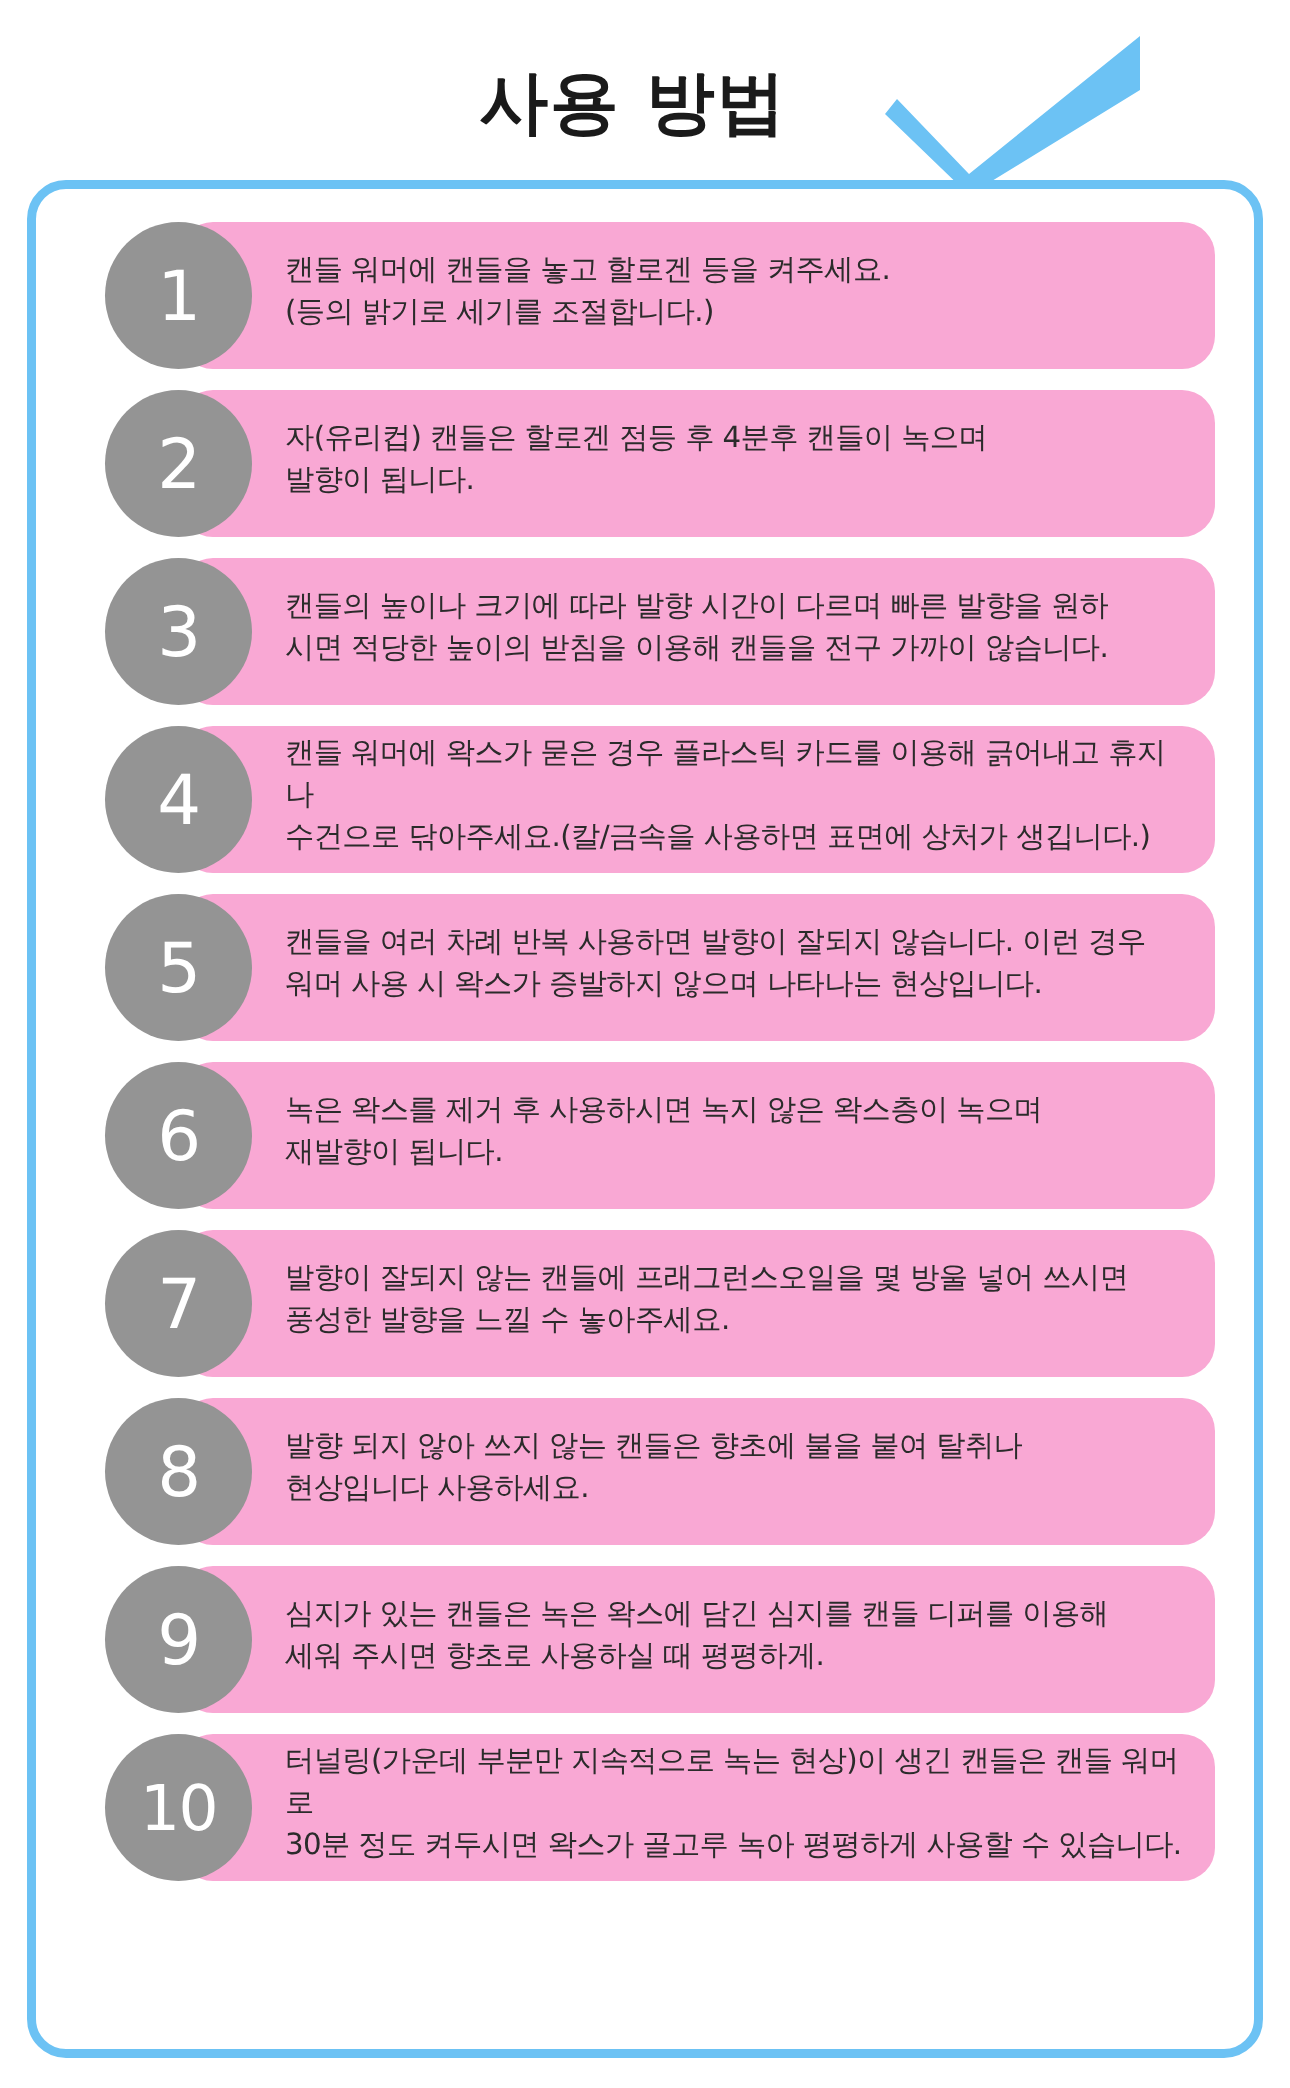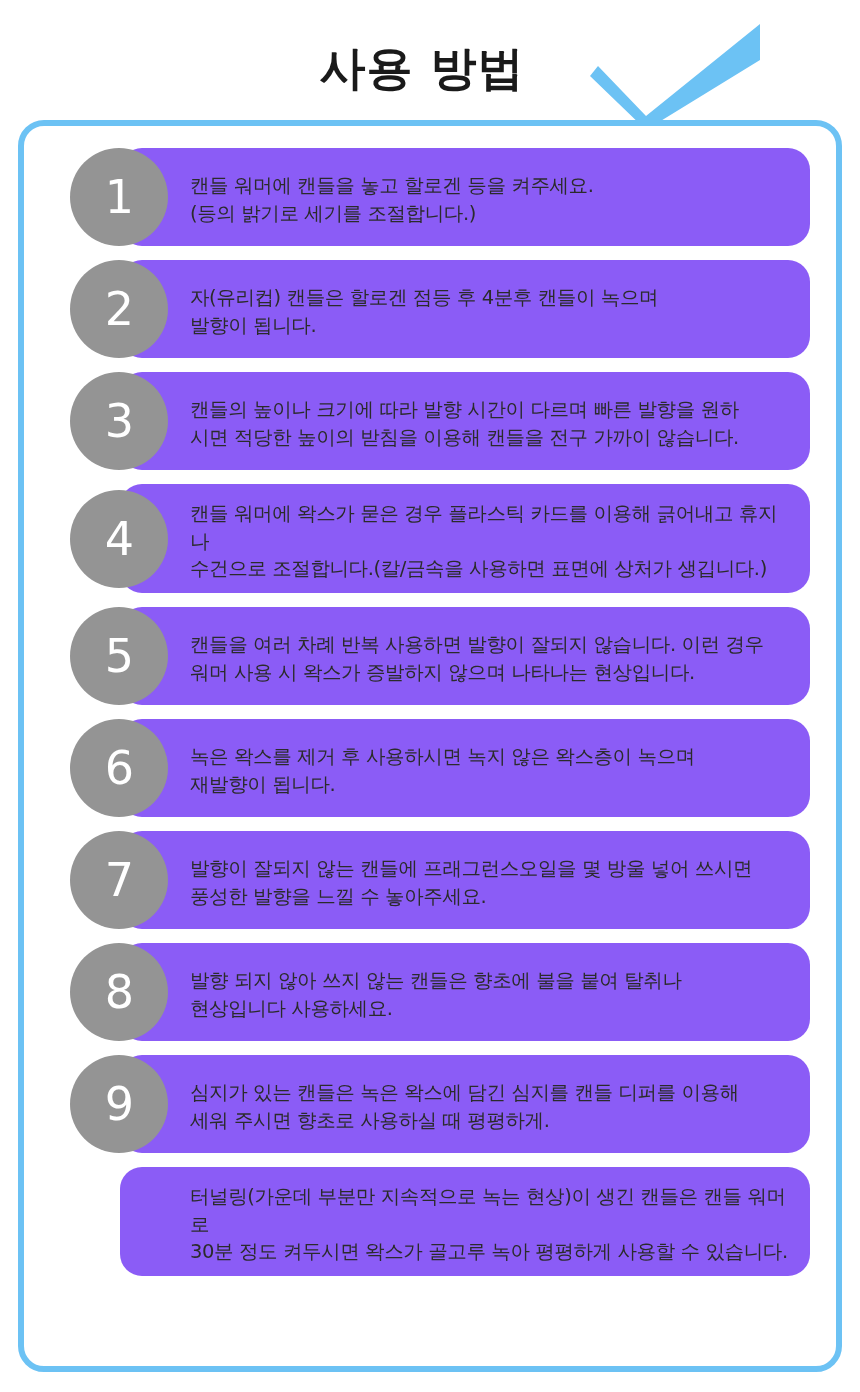--- a/index.html
+++ b/index.html
@@ -67,26 +67,26 @@
     position: relative;
     display: flex;
     align-items: stretch;
     min-height: 98px;
   }
 
   .bubble {
     position: relative;
     flex: 1 1 auto;
     margin-left: 50px;
-    background: #8b5cf6;
+    background: #f9a8d4;
     border-radius: 22px;
     display: flex;
     flex-direction: column;
     justify-content: center;
-    padding: 16px 18px 10px 70px;
+    padding: 4px 18px 10px 70px;
   }
 
   .step-text {
     color: #2b2b2b;
     font-size: 19.5px;
     line-height: 1.42;
     white-space: pre-line;
     letter-spacing: -0.4px;
   }
 
@@ -146,21 +146,21 @@
         <div class="bubble">
           <div class="step-text">캔들의 높이나 크기에 따라 발향 시간이 다르며 빠른 발향을 원하
 시면 적당한 높이의 받침을 이용해 캔들을 전구 가까이 않습니다.</div>
         </div>
       </div>
 
       <div class="step">
         <div class="num-circle">4</div>
         <div class="bubble">
           <div class="step-text">캔들 워머에 왁스가 묻은 경우 플라스틱 카드를 이용해 긁어내고 휴지나
-수건으로 조절합니다.(칼/금속을 사용하면 표면에 상처가 생깁니다.)</div>
+수건으로 닦아주세요.(칼/금속을 사용하면 표면에 상처가 생깁니다.)</div>
         </div>
       </div>
 
       <div class="step">
         <div class="num-circle">5</div>
         <div class="bubble">
           <div class="step-text">캔들을 여러 차례 반복 사용하면 발향이 잘되지 않습니다. 이런 경우
 워머 사용 시 왁스가 증발하지 않으며 나타나는 현상입니다.</div>
         </div>
       </div>
@@ -191,20 +191,21 @@
 
       <div class="step">
         <div class="num-circle">9</div>
         <div class="bubble">
           <div class="step-text">심지가 있는 캔들은 녹은 왁스에 담긴 심지를 캔들 디퍼를 이용해
 세워 주시면 향초로 사용하실 때 평평하게.</div>
         </div>
       </div>
 
       <div class="step">
+        <div class="num-circle wide">10</div>
         <div class="bubble">
           <div class="step-text">터널링(가운데 부분만 지속적으로 녹는 현상)이 생긴 캔들은 캔들 워머로
 30분 정도 켜두시면 왁스가 골고루 녹아 평평하게 사용할 수 있습니다.</div>
         </div>
       </div>
 
     </div>
   </div>
 </div>
 

